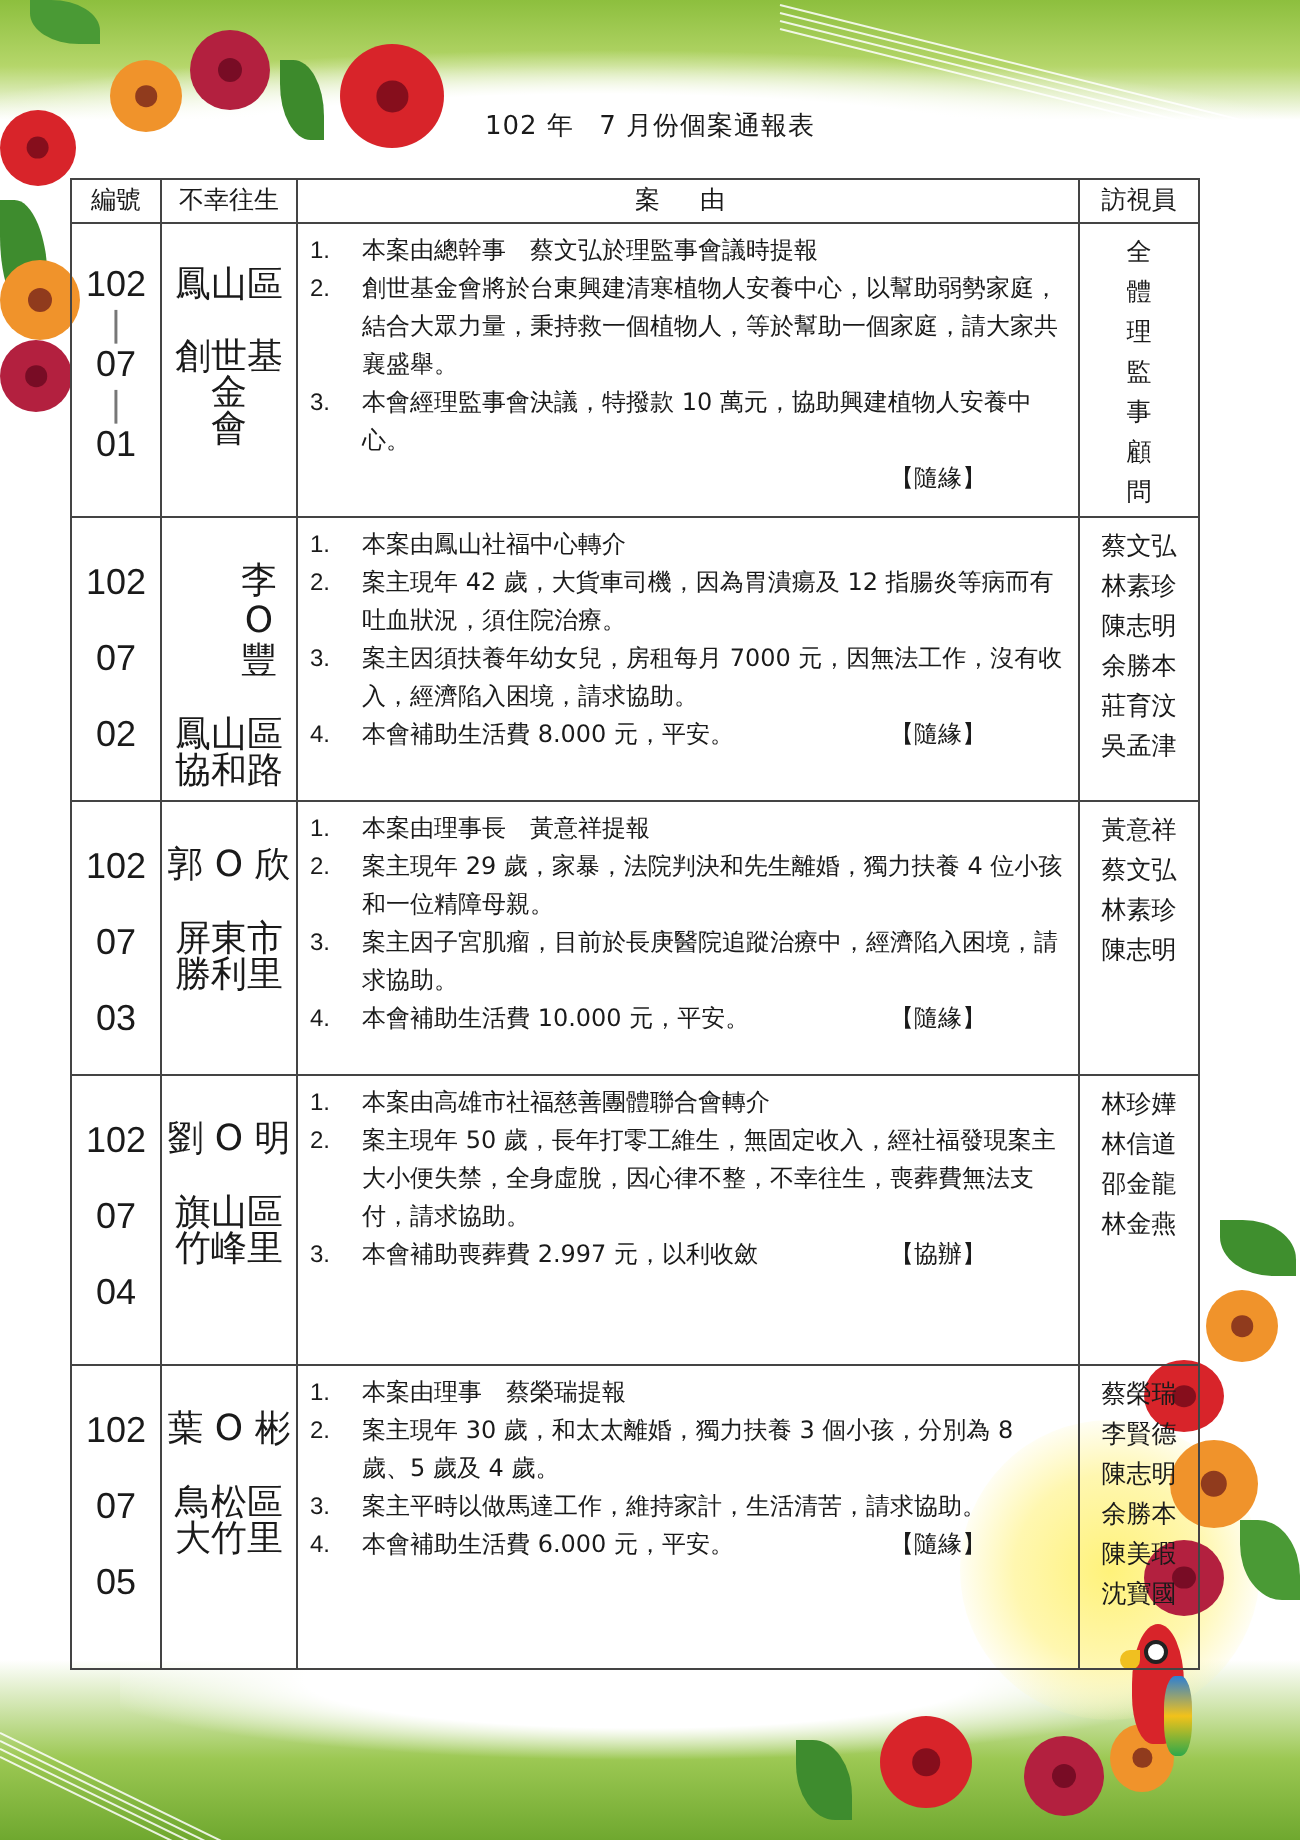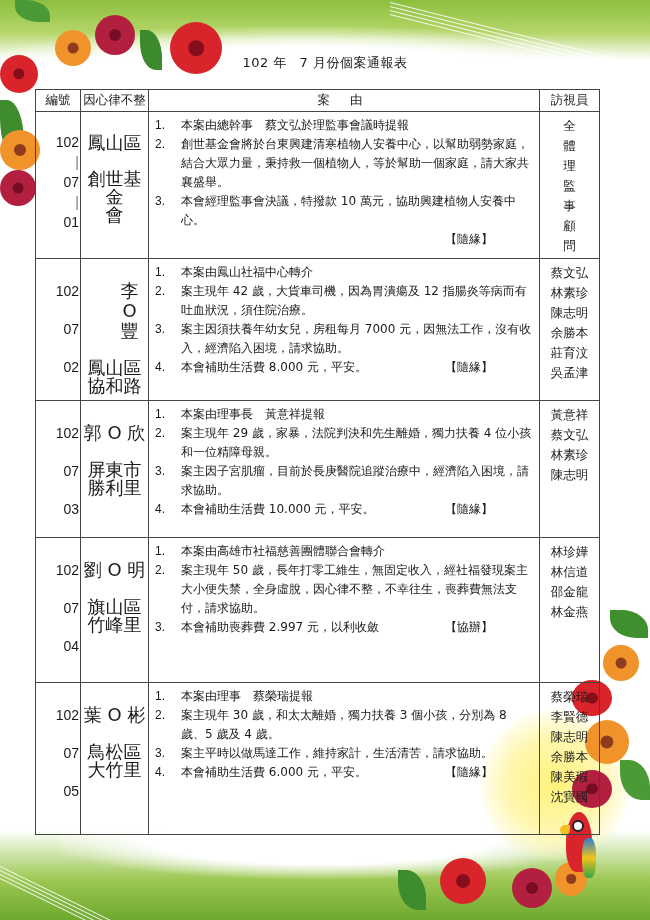--- a/index.html
+++ b/index.html
@@ -73,21 +73,21 @@
     font-size:12px; background:rgba(255,255,255,0.0);
   }
   table.report th, table.report td {
     border:1px solid #444; vertical-align:top;
   }
   table.report th {
     height:21px; font-weight:normal; font-size:12.5px; text-align:center; vertical-align:middle;
     padding:0;
   }
   th.c-reason { letter-spacing:8px; }
-  td.col-no { text-align:right; padding-top:22px; font-family:"Liberation Sans", sans-serif; font-size:14px; }
+  td.col-no { text-align:center; padding-top:22px; font-family:"Liberation Sans", sans-serif; font-size:18px; }
   td.col-name { text-align:center; padding-top:22px; font-size:18px; }
   td.col-visit { text-align:center; padding-top:4px; font-size:12.5px; line-height:20px; }
   td.col-reason { padding:4px 6px 0 6px; font-size:12px; line-height:19px; }
 
   .no-line { display:block; height:20px; line-height:20px; }
   .no-gap { display:block; height:18px; }
   .name-line { display:block; line-height:18px; }
   .name-gap { display:block; height:18px; }
 
   ol.items { list-style:none; margin:0; padding:0; }
@@ -155,21 +155,21 @@
 <table class="report">
   <colgroup>
     <col style="width:45px">
     <col style="width:68px">
     <col style="width:391px">
     <col style="width:60px">
   </colgroup>
   <thead>
     <tr>
       <th>編號</th>
-      <th>因心律不整</th>
+      <th>不幸往生</th>
       <th class="c-reason">案 由</th>
       <th>訪視員</th>
     </tr>
   </thead>
   <tbody>
 
     <tr style="height:147px;">
       <td class="col-no" style="padding-top:20px;">
         <span class="no-line">102</span>
         <span class="no-line" style="color:#777;">|</span>

